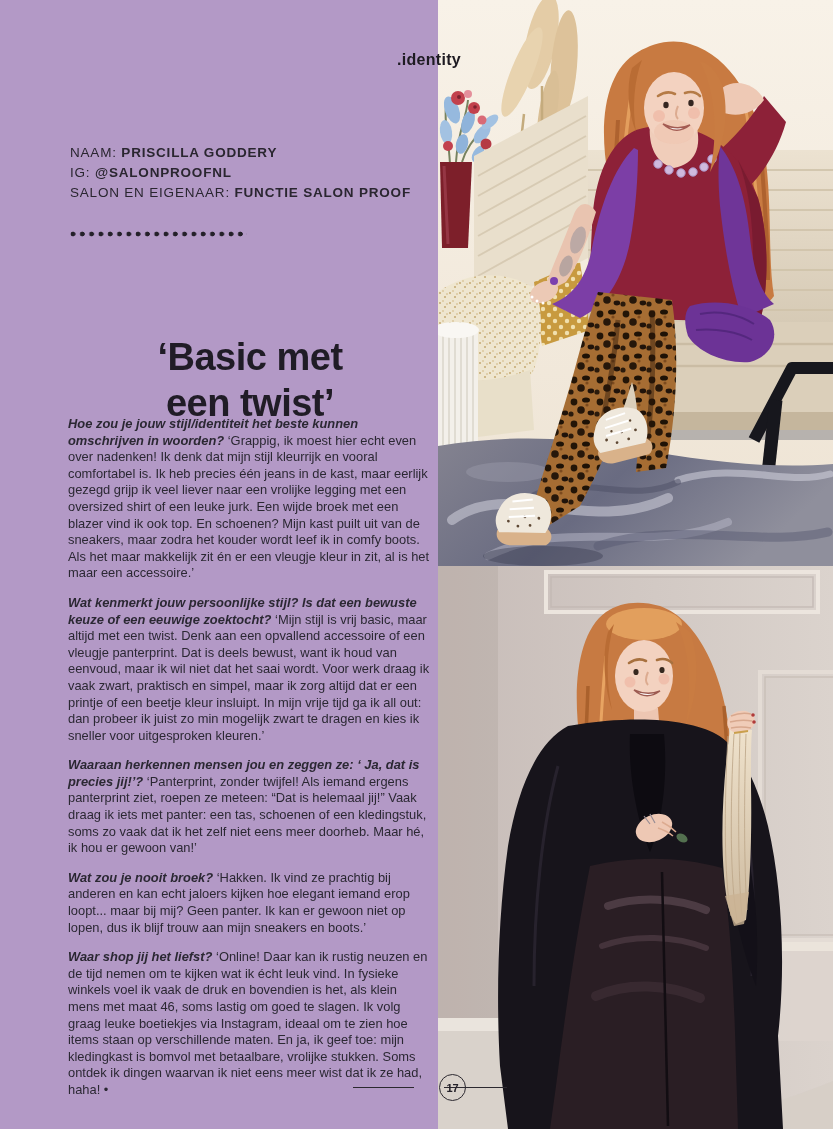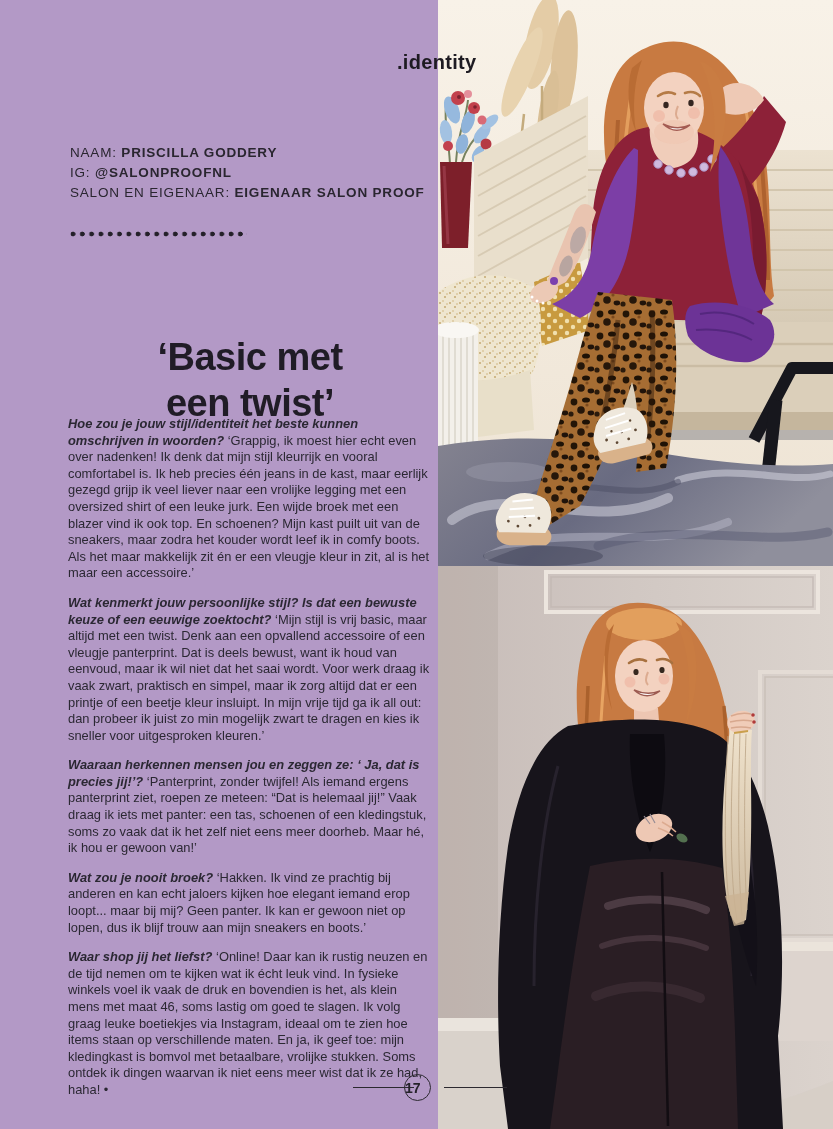--- a/index.html
+++ b/index.html
@@ -4,21 +4,21 @@
 <style>
   html,body{margin:0;padding:0;background:#777;}
   .page{
     position:relative;width:833px;height:1129px;overflow:hidden;
     background:#b399c6;
     font-family:"Liberation Sans", sans-serif;
   }
   
   .identity-label{
     position:absolute;left:397px;top:51px;z-index:6;
-    font-size:20px;font-weight:700;letter-spacing:.3px;color:#1e1b22;
+    font-size:16px;font-weight:700;letter-spacing:.3px;color:#1e1b22;
   }
   
   .info{
     position:absolute;left:70px;top:143px;z-index:2;
     font-size:13.5px;line-height:20px;letter-spacing:.8px;color:#2a2630;
   }
   .info .val{font-weight:700;text-align:center;}
   
   .dots{
     position:absolute;left:70px;top:231px;width:177px;height:6px;
@@ -39,45 +39,45 @@
   .qa .q{font-weight:700;font-style:italic;}
   
   .photo-top{position:absolute;left:438px;top:0;width:395px;height:566px;}
   .photo-bottom{position:absolute;left:438px;top:566px;width:395px;height:563px;}
   .photo-top svg,.photo-bottom svg{display:block;}
   
   .rule{position:absolute;top:1087px;height:1px;background:#2c2930;z-index:5;}
   .rule-left{left:353px;width:61px;}
   .rule-right{left:444px;width:63px;}
   .page-num{
-    position:absolute;left:404px;top:1074px;width:27px;height:27px;z-index:5;
+    position:absolute;left:439px;top:1074px;width:27px;height:27px;z-index:5;
     border:1.6px solid #2c2930;border-radius:50%;box-sizing:border-box;
-    display:flex;align-items:center;
-    font-size:14px;font-weight:700;color:#25222a;
+    display:flex;align-items:center;justify-content:center;
+    font-size:11px;font-weight:700;color:#25222a;
   }
 </style>
 </head>
 <body>
 
 <div class="page">
 
   <div class="identity-label">.identity</div>
 
   <div class="info">
     <div>
       <span>NAAM:</span>
       <span class="val">PRISCILLA GODDERY</span>
     </div>
     <div>
       <span>IG:</span>
       <span class="val">@SALONPROOFNL</span>
     </div>
     <div>
       <span>SALON EN EIGENAAR:</span>
-      <span class="val">EIGENAAR SALON PROOF</span>
+      <span class="val">FUNCTIE SALON PROOF</span>
     </div>
   </div>
 
   <div class="dots"></div>
 
   <div class="headline">
     <div>‘Basic met</div>
     <div>een twist’</div>
   </div>
 

